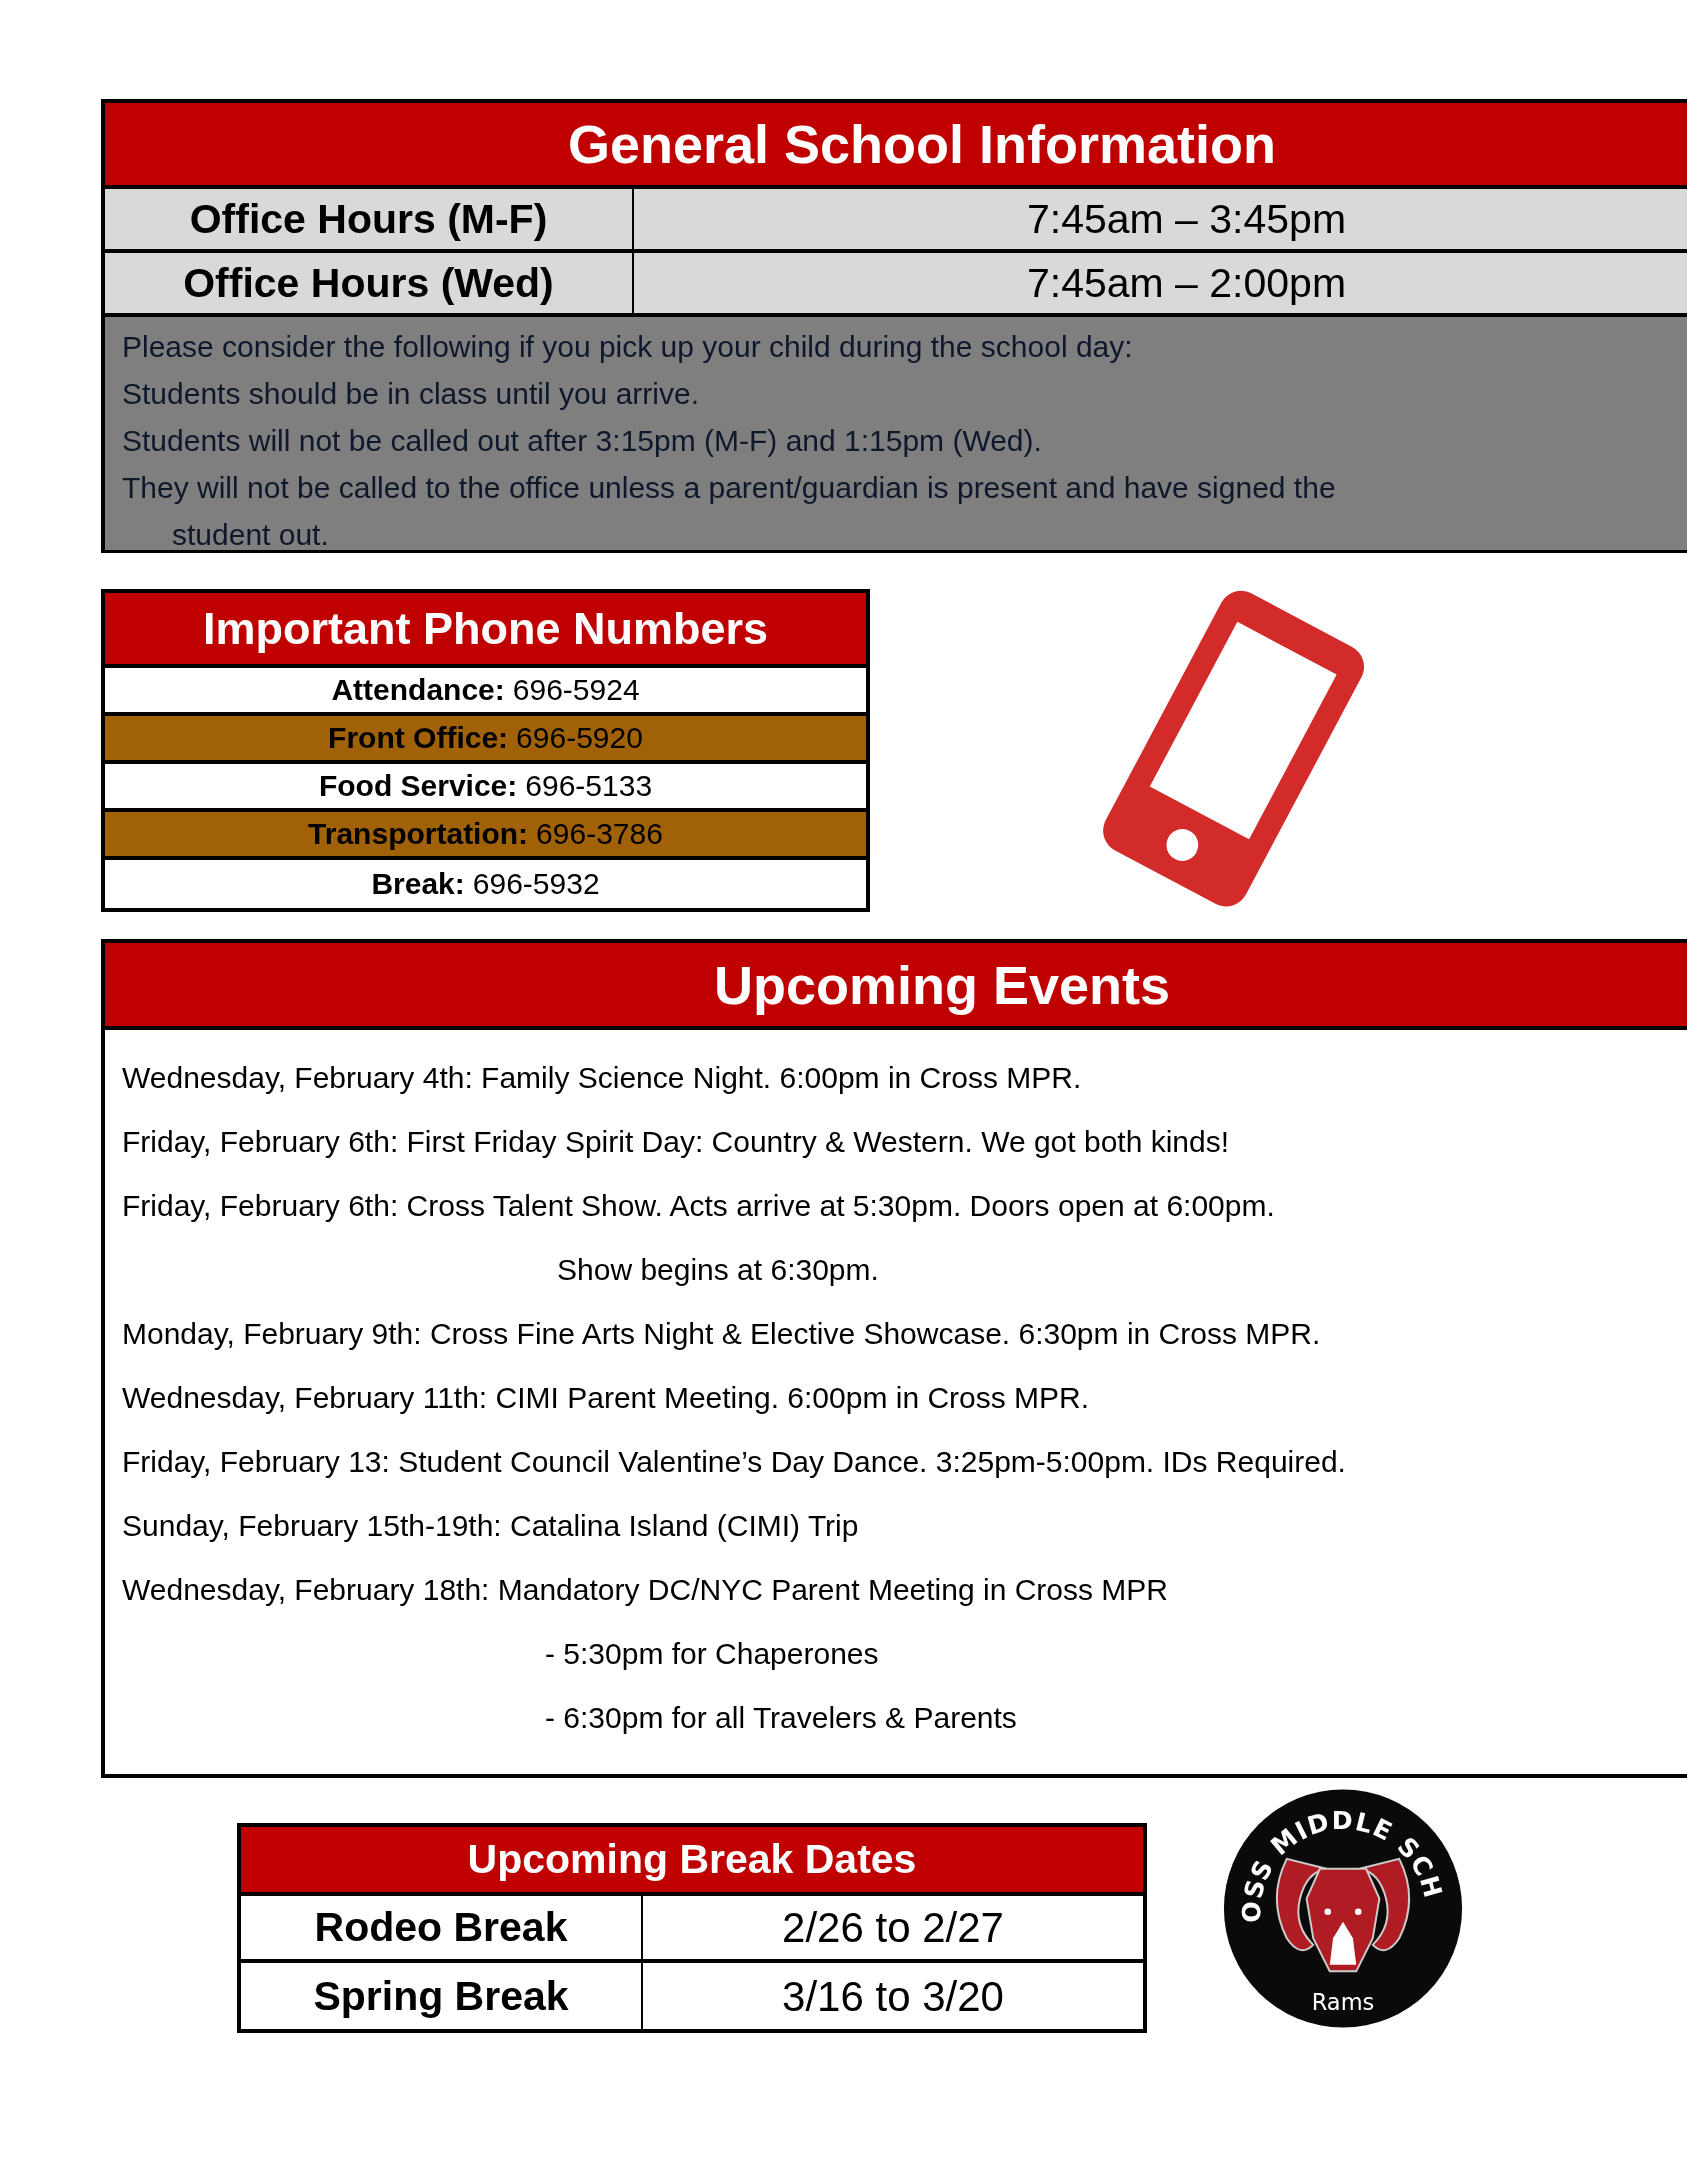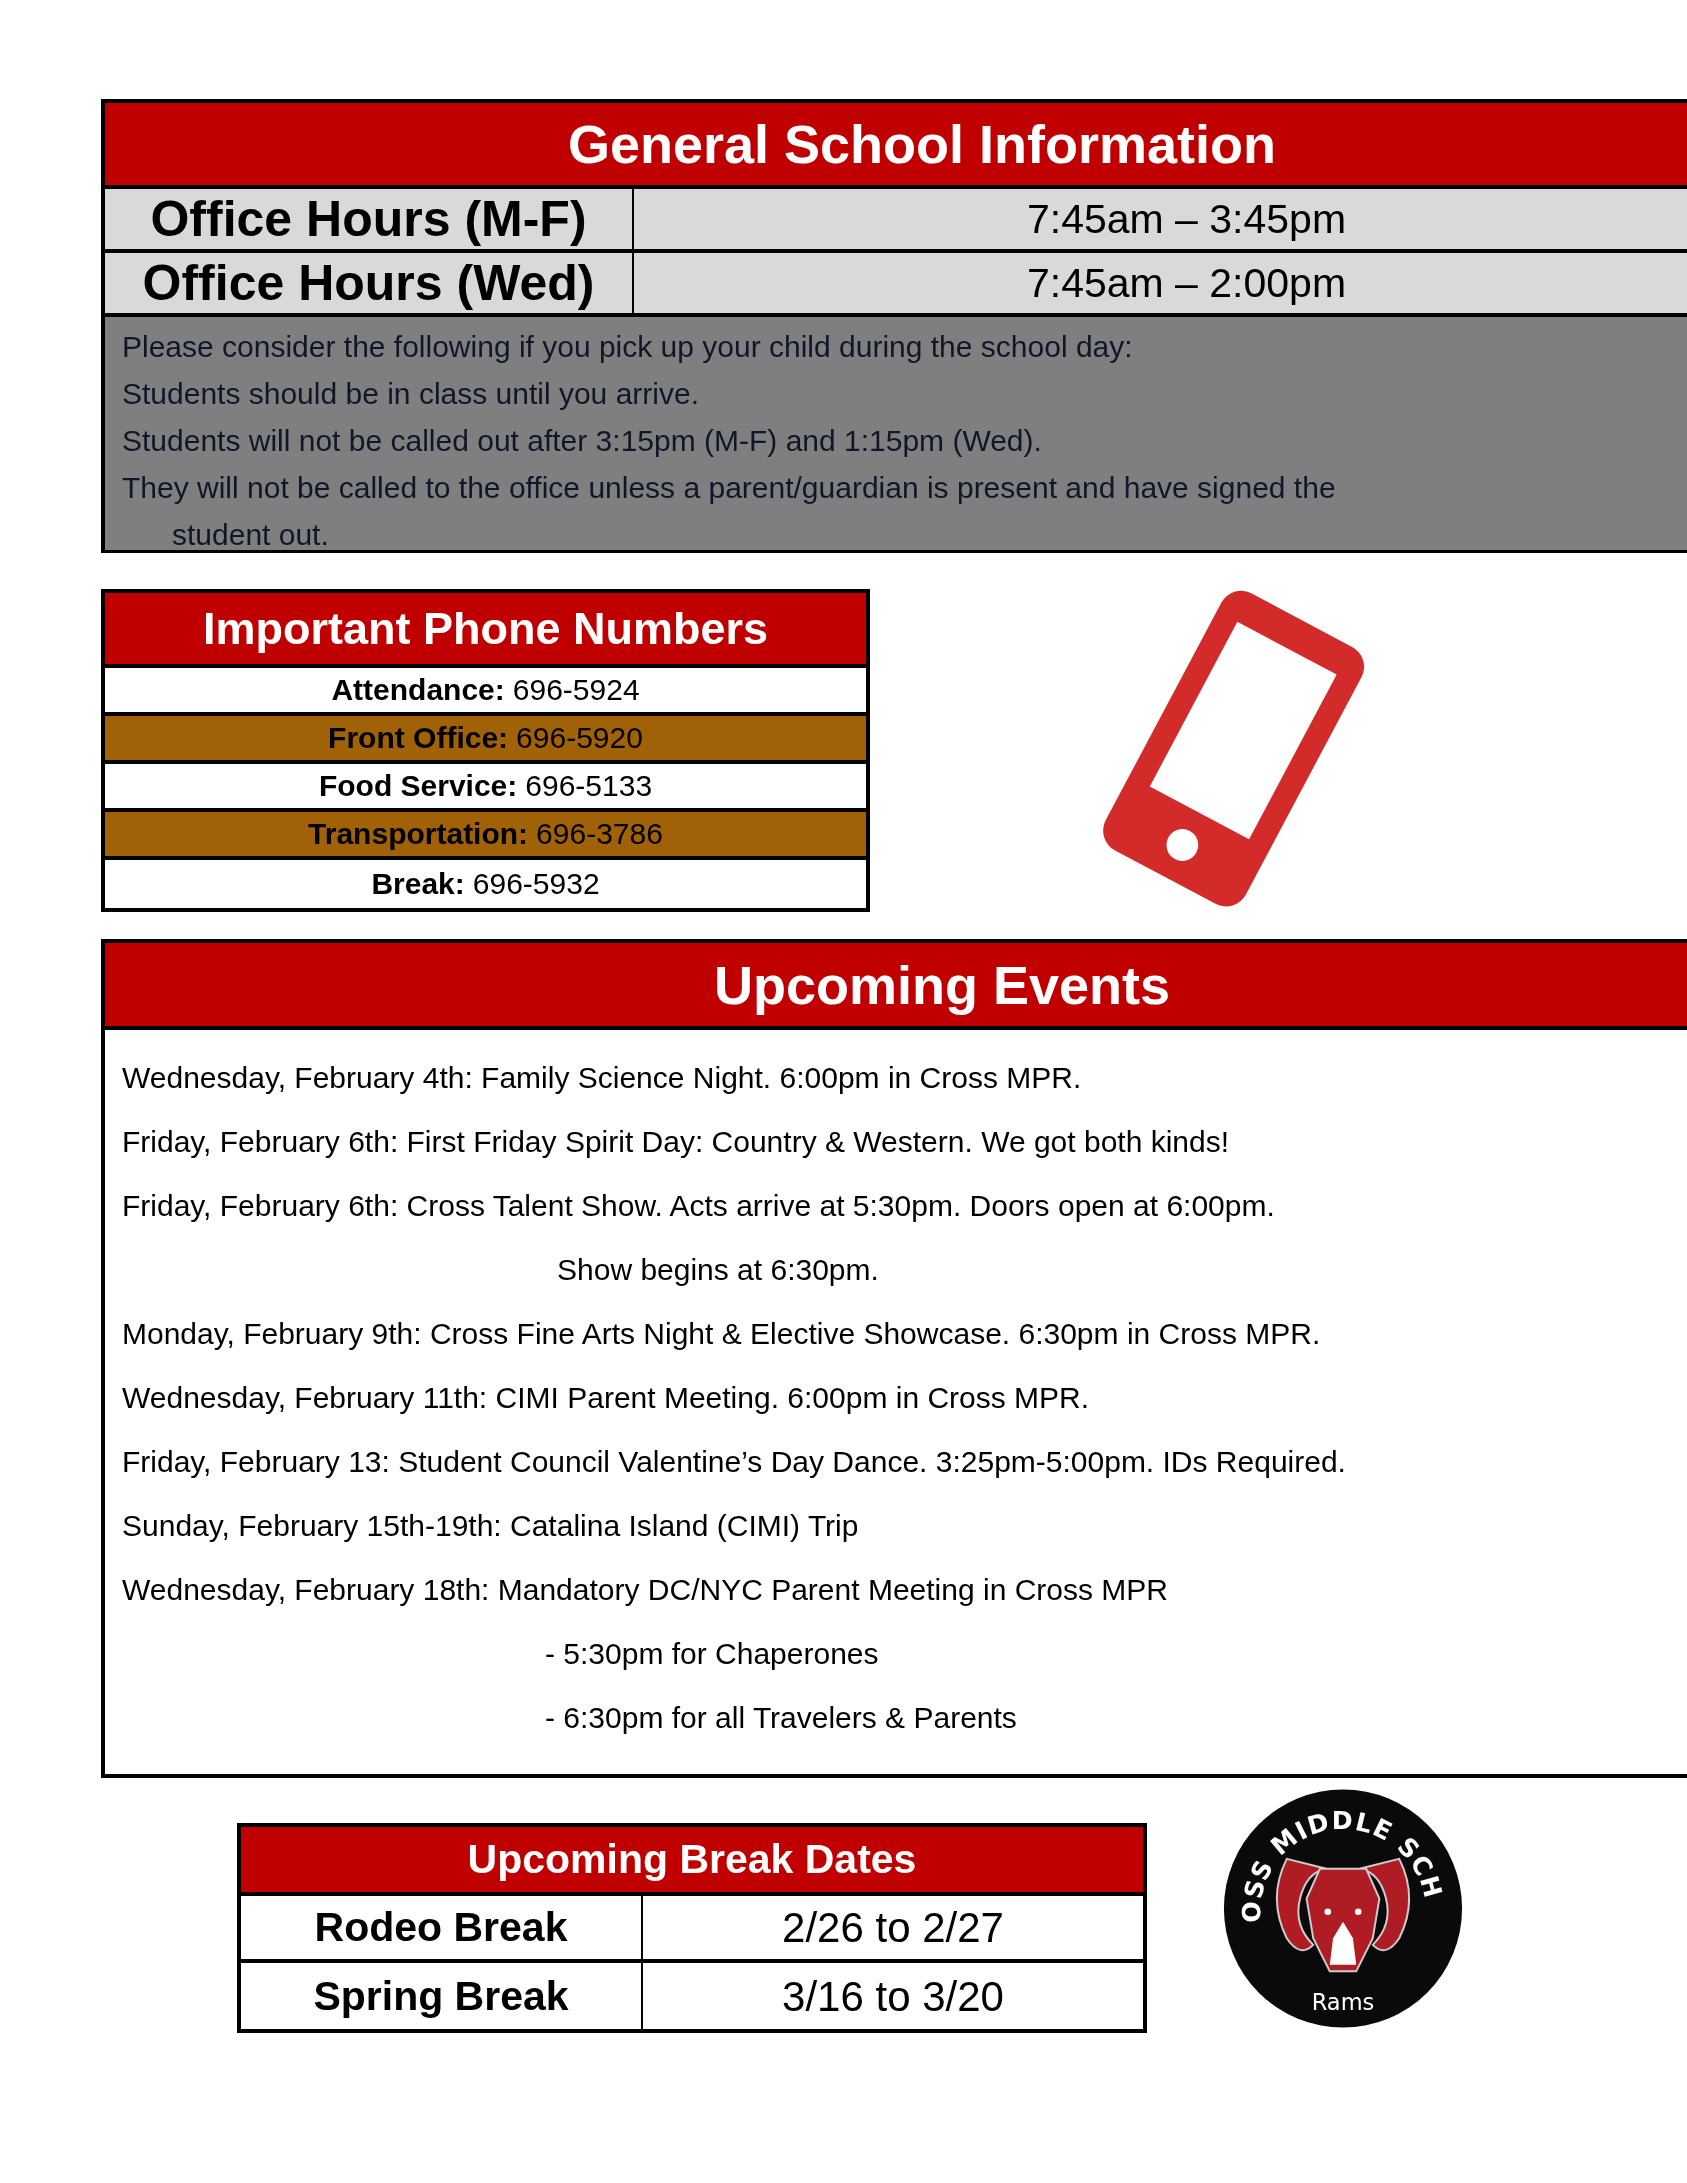--- a/index.html
+++ b/index.html
@@ -11,21 +11,21 @@
     .box { position: absolute; border: 4px solid #000; box-sizing: border-box; background: #fff; }
     .red-head {
       background: #c00000; color: #fff; font-weight: bold; text-align: center;
       border-bottom: 4px solid #000; box-sizing: border-box;
       display: flex; align-items: center; justify-content: center;
     }
     
     #general { left: 101px; top: 99px; width: 1642px; height: 454px; }
     #general .red-head { height: 86px; font-size: 54px; }
     .hours-row { display: flex; height: 64px; background: #d9d9d9; border-bottom: 4px solid #000; box-sizing: border-box; }
-    .hours-row .lbl { width: 529px; border-right: 2.6px solid #000; box-sizing: border-box; display:flex; align-items:center; justify-content:center; font-weight: bold; font-size: 50px; }
+    .hours-row .lbl { width: 529px; border-right: 2.6px solid #000; box-sizing: border-box; display:flex; align-items:center; justify-content:center; font-weight: bold; font-size: 41px; }
     .hours-row .val { flex: 1; display:flex; align-items:center; justify-content:center; font-size: 41px; }
     .notes { background: #7f7f7f; color: #0f172a; font-size: 30px; padding: 6px 17px 0 17px; height: 233px; box-sizing: border-box; line-height: 47px; }
     .notes .indent { padding-left: 50px; }
     
     #phones { left: 101px; top: 589px; width: 769px; height: 323px; }
     #phones .red-head { height: 75px; font-size: 45px; }
     .phone-row { height: 48px; border-bottom: 4px solid #000; box-sizing: border-box; display:flex; align-items:center; justify-content:center; font-size: 30px; }
     .phone-row:last-child { border-bottom: none; }
     .phone-row.alt { background: #a16207; }
     .phone-row b { margin-right: 8px; }

